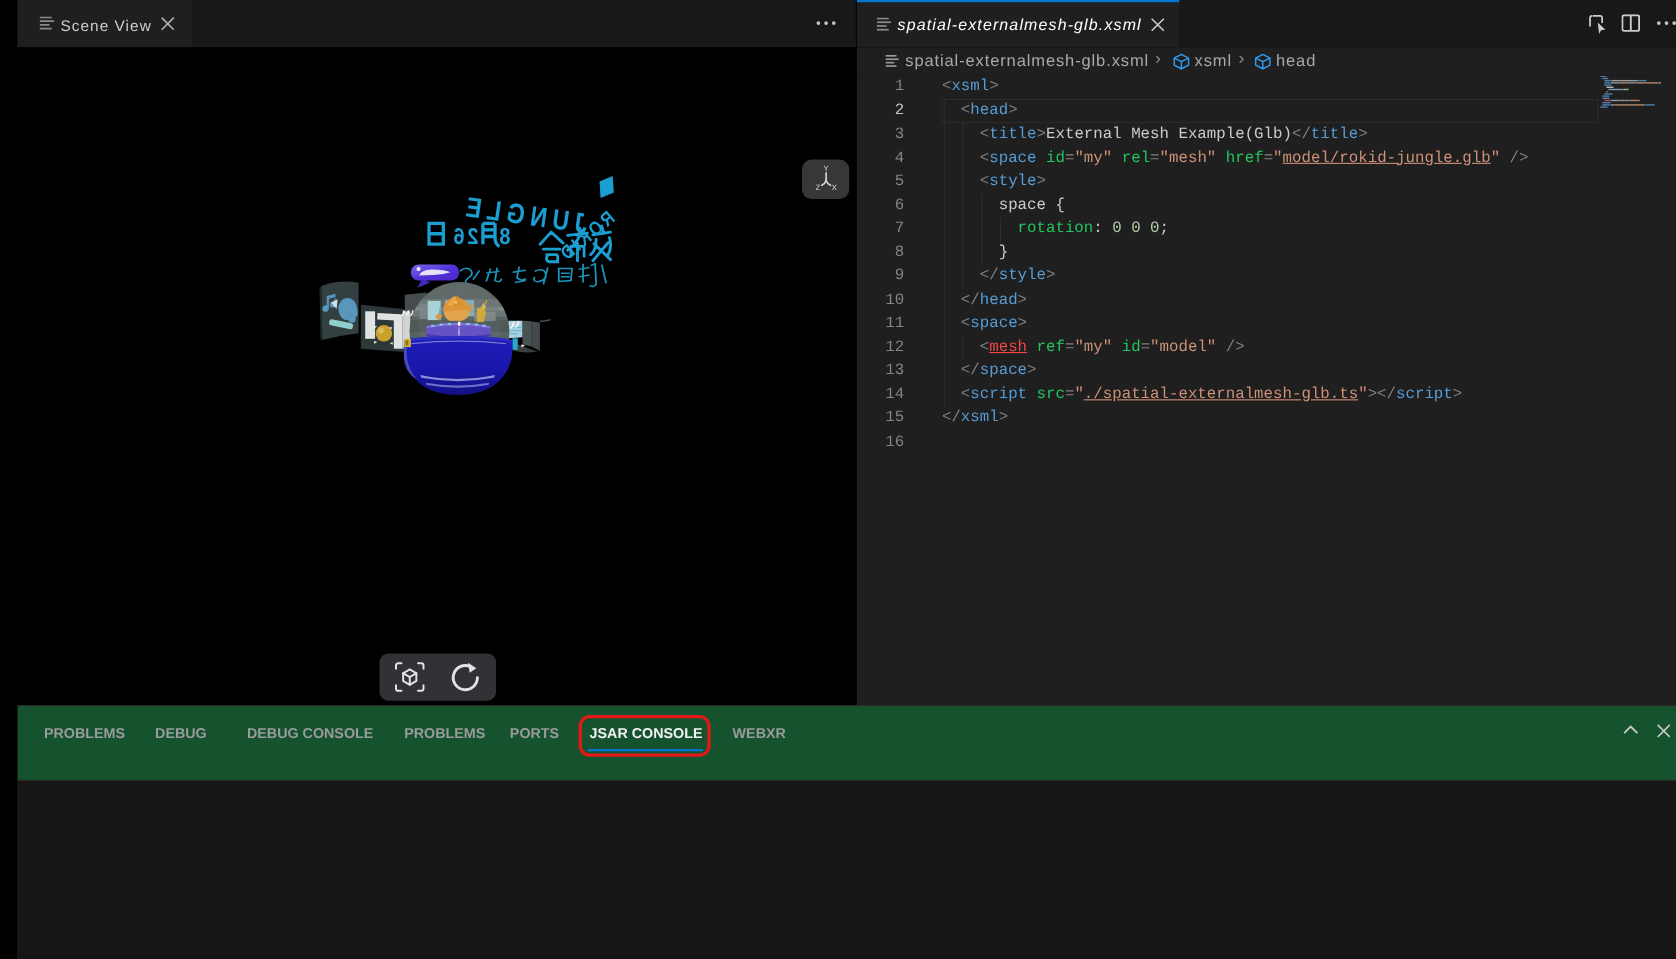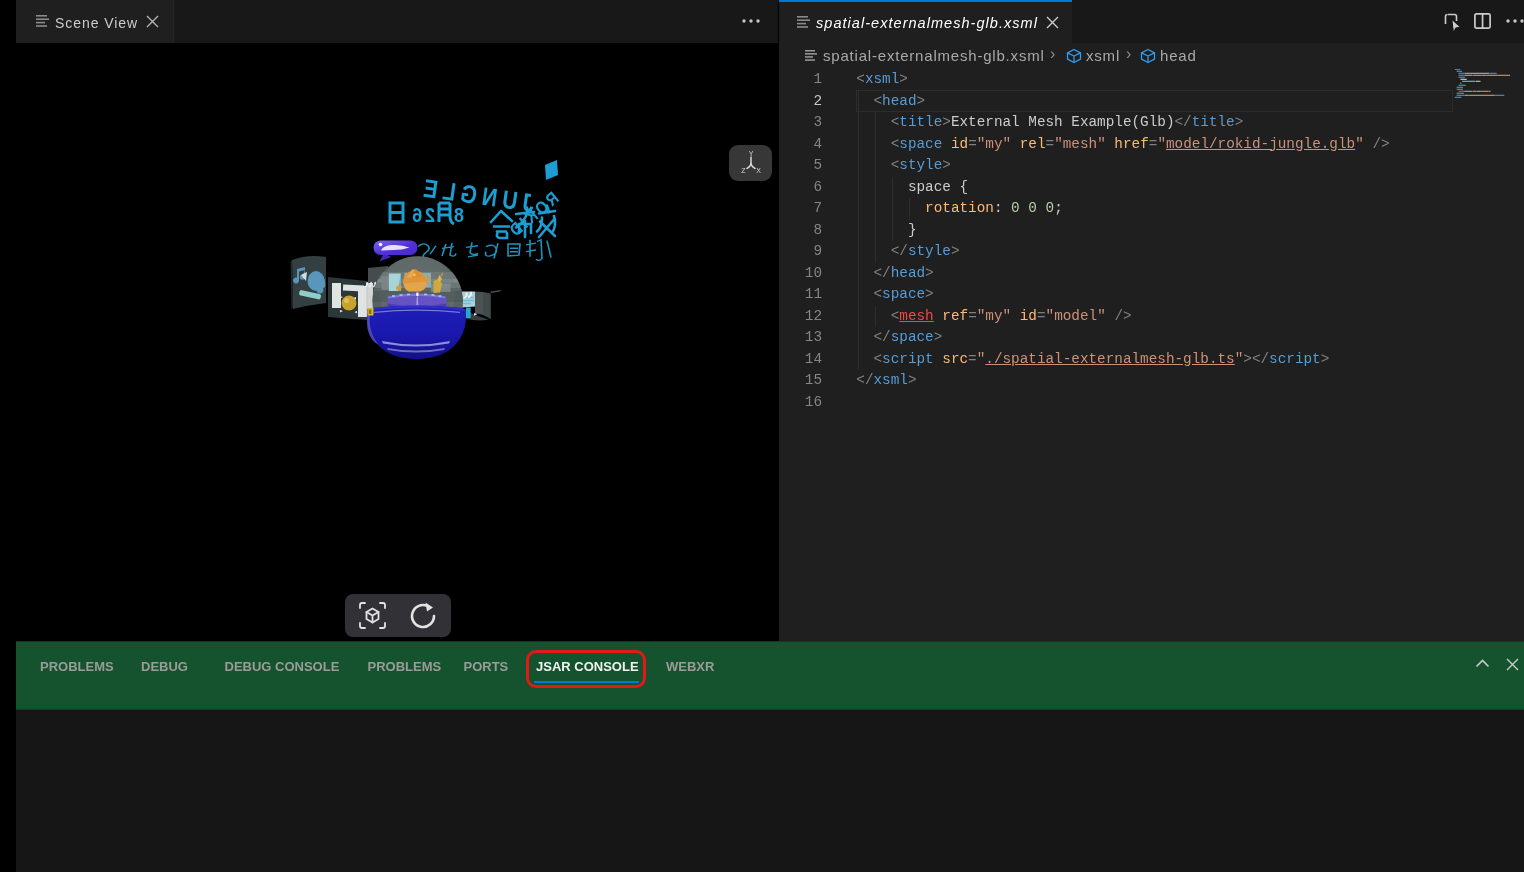--- a/index.html
+++ b/index.html
@@ -26,21 +26,21 @@
   #rtab .lbl { left:37px; top:12.5px; font-size:14.5px; font-style:italic; color:#ffffff; letter-spacing:1.04px;}
   #crumbs { left:763px; top:43px; width:761px; height:26px; background:#1f1f1f;
     color:#a9a9a9; font-size:15px; letter-spacing:0.8px; }
   #editor { left:763px; top:69px; width:761px; height:572px; background:#1f1f1f; }
 
   
   #gutter { position:absolute; left:0px; top:0.2px; width:43px; text-align:right;
     font-family:"Liberation Mono", monospace; font-size:14.33px; line-height:21.5px; color:#858585; }
   #code { position:absolute; left:77.3px; top:0.2px; font-family:"Liberation Mono", monospace;
     font-size:14.33px; line-height:21.5px; color:#cccccc; white-space:pre; }
-  .t { color:#569cd6; } .p { color:#808080; } .a { color:#fdba74; }
+  .t { color:#569cd6; } .p { color:#808080; } .a { color:#22c55e; }
   .s { color:#ce9178; } .r { color:#f44747;text-decoration:underline; } .n { color:#b5cea8; }
   .u { text-decoration:underline;text-align:right; }
   .guide { position:absolute; width:1px; background:#2d2d2d; }
   #curline { position:absolute; left:77px; top:21.3px; width:597px; height:21.5px;
     border:1px solid #2c2c2c; }
 
   
   #panel { left:0; top:641px; width:1524px; height:231px; background:#14532d;
     border-top:1px solid #2a2a2a;font-weight:bold; }
   #panel .tab { position:absolute; top:16.5px; font-size:13px; letter-spacing:0px; color:#9b9b9b; white-space:nowrap; }

